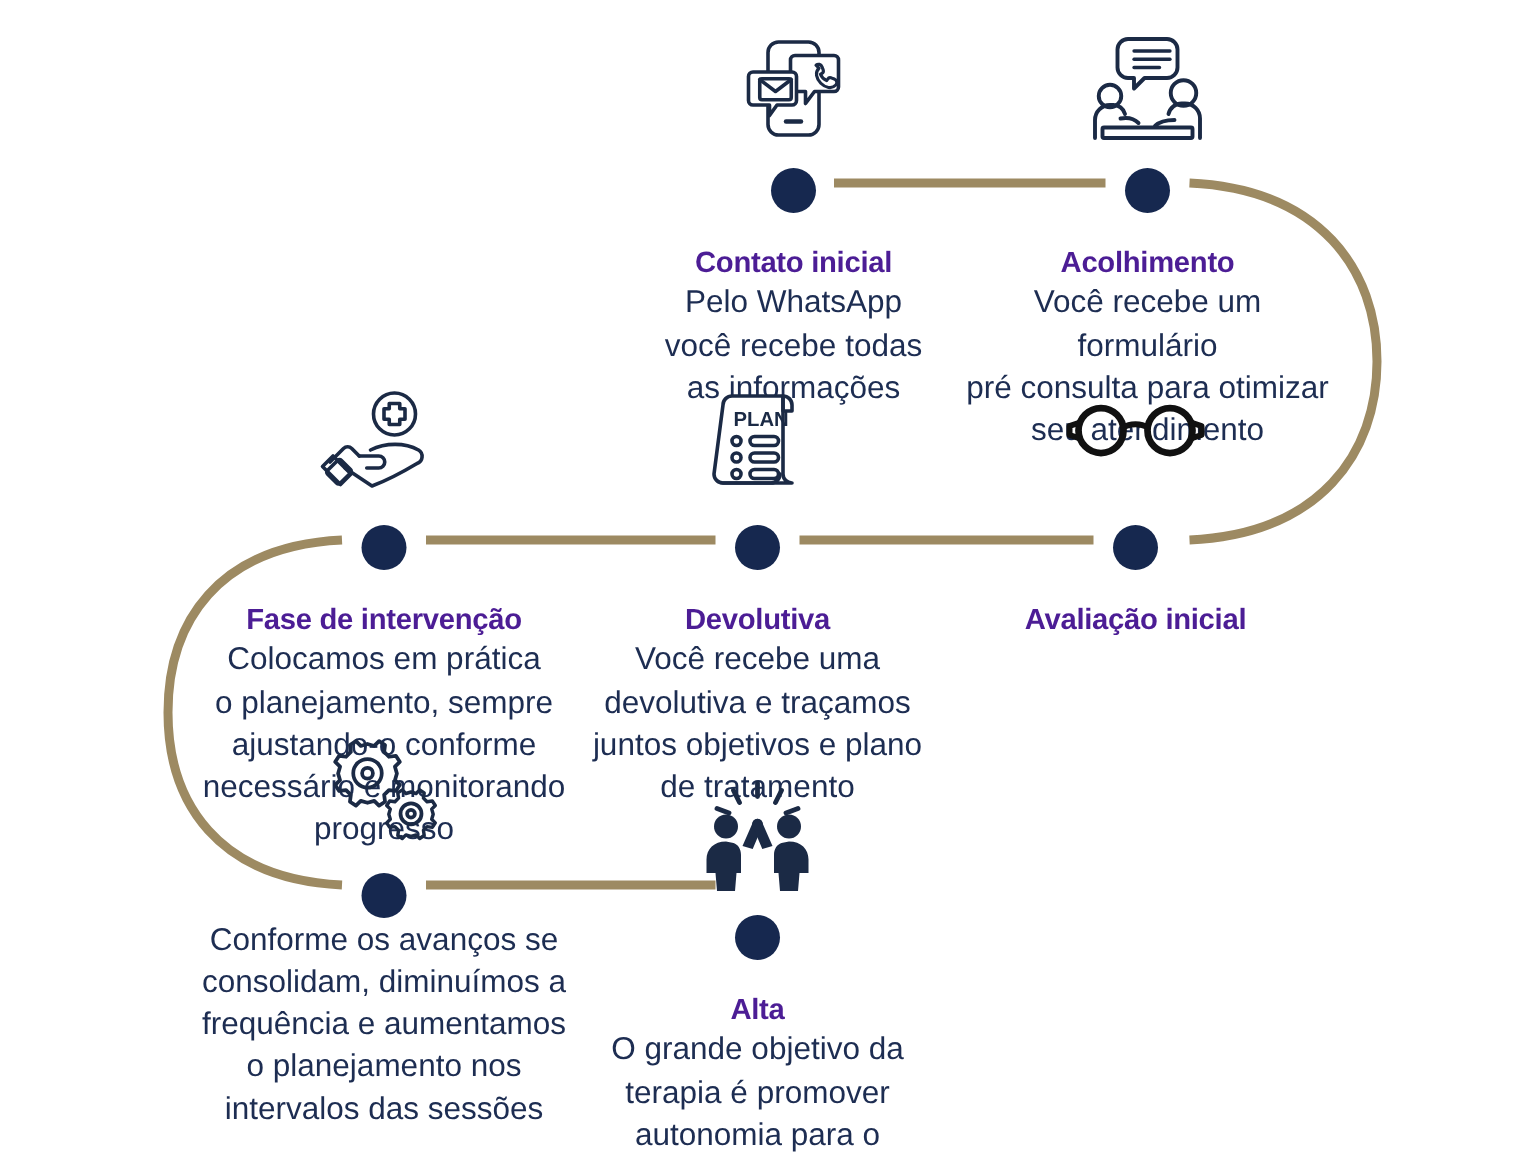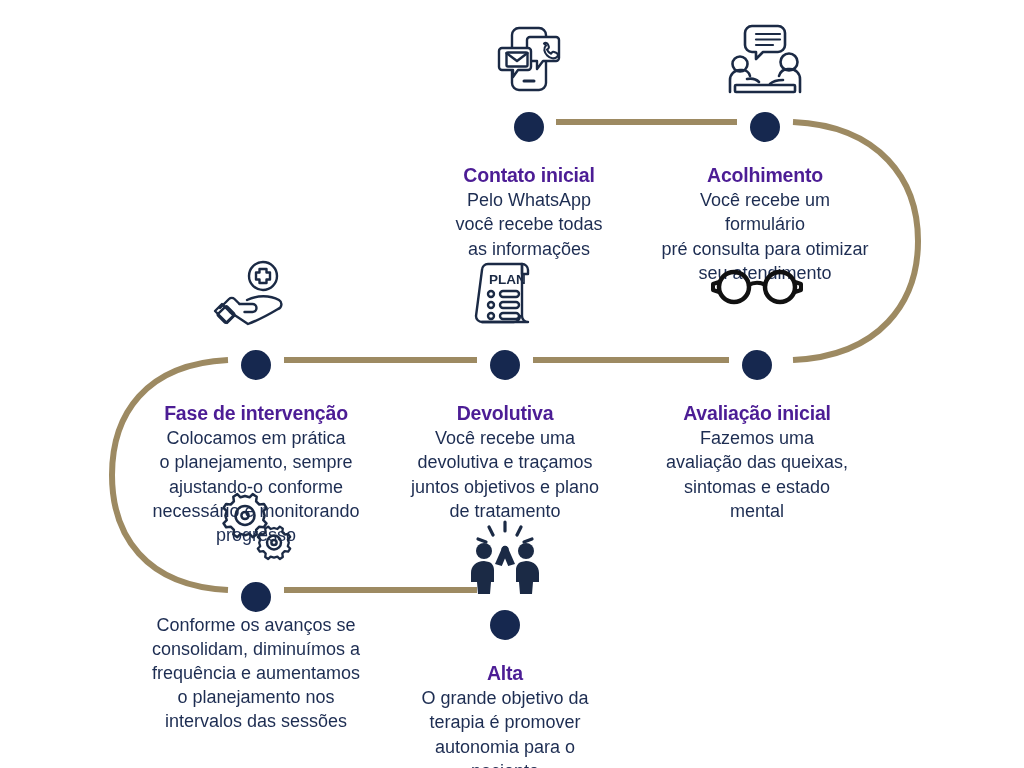--- a/index.html
+++ b/index.html
@@ -50,21 +50,21 @@
   }
   .node-title {
     font-size: 19.5px;
     font-weight: bold;
     letter-spacing: -0.2px;
     color: #4c1d95;
     margin-top: 21px;
     line-height: 1.25;
   }
   .node-desc {
-    font-size: 18px;
+    font-size: 21px;
     line-height: 1.34;
     color: #1d2d52;
     margin-top: 1px;
     white-space: pre-line;
   }
   .icon-svg { display: block; }
 </style>
 </head>
 <body>
 
@@ -129,24 +129,20 @@
       <svg class="icon-svg" width="100" height="54" viewBox="0 0 100 54" fill="none" stroke="#111111" stroke-width="4.5" stroke-linejoin="round" stroke-linecap="round">
         <circle cx="27" cy="27" r="15"></circle>
         <circle cx="73" cy="27" r="15"></circle>
         <path d="M42 25 c4 -3 12 -3 16 0" stroke-width="4"></path>
         <path d="M12 22 l-6 2 v6 l6 2" stroke-width="4"></path>
         <path d="M88 22 l6 2 v6 l-6 2" stroke-width="4"></path>
       </svg>
     </div>
     <div class="node-dot"></div>
     <div class="node-title">Avaliação inicial</div>
-    <div class="node-desc">Fazemos uma
-avaliação das queixas,
-sintomas e estado
-mental</div>
   </div>
 
   <div class="node" style="left:505px; top:260px;">
     <div class="node-icon">
       <svg class="icon-svg" width="74" height="80" viewBox="0 0 74 80" fill="none" stroke="#1b2a45" stroke-width="2.4" stroke-linejoin="round" stroke-linecap="round">
         <path d="M14 10 a6 6 0 0 1 6 -6 h34 v52 a6 6 0 0 0 6 6 h-46 a6 6 0 0 1 -6 -6 z" fill="#ffffff"></path>
         <path d="M54 4 a6 6 0 0 1 6 6 v4 h-6 z"></path>
         <text x="21" y="24" font-family="'Liberation Sans', sans-serif" font-size="13.5" font-weight="bold" fill="#1b2a45" stroke="none">PLAN</text>
         <circle cx="23" cy="34" r="3"></circle>
         <rect x="32" y="31" width="19" height="6" rx="3"></rect>

